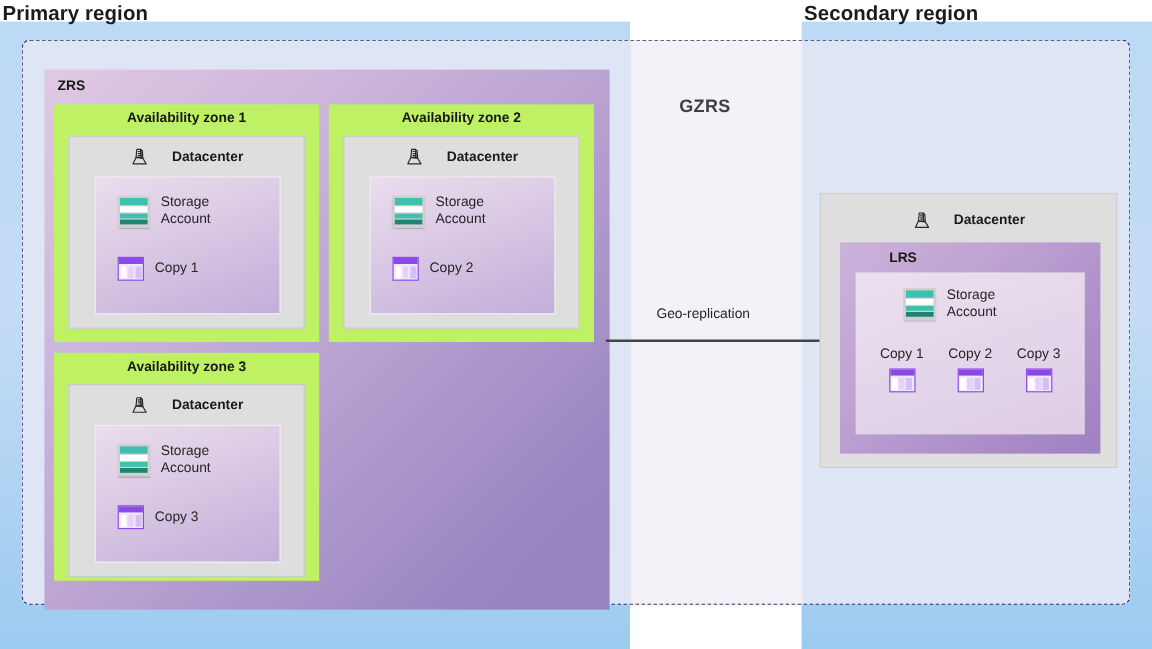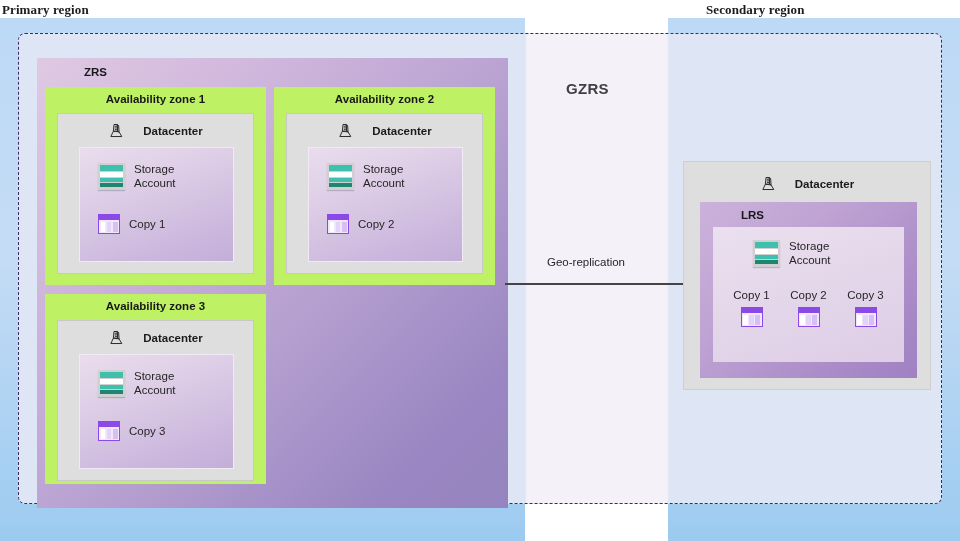--- a/index.html
+++ b/index.html
@@ -16,29 +16,28 @@
   
   .region-band{
     position:absolute;
     background:linear-gradient(180deg,#bcd9f5 0%,#c5dcf5 45%,#9ccbf0 100%);
   }
   #region-primary{left:0;top:18px;width:525px;height:523px;}
   #region-secondary{left:668px;top:18px;width:292px;height:523px;}
 
   .region-label{
     position:absolute;
-    font-size:13px;
+    font-size:17px;
     font-weight:bold;
     letter-spacing:.1px;
     color:#1b1b1b;
     white-space:nowrap;
-    font-family:Liberation Serif, serif;
   }
   #label-primary{left:2px;top:2px;}
-  #label-secondary{left:670px;top:2px;margin-left:36px;}
+  #label-secondary{left:670px;top:2px;}
 
   
   #gzrs-container{
     position:absolute;
     left:18px;top:33px;
     width:924px;height:471px;
     border:1.4px dashed #3b2a6b;
     border-radius:7px;
     box-sizing:border-box;
     background:
@@ -61,21 +60,21 @@
   
   #zrs-box{
     position:absolute;
     left:37px;top:58px;
     width:471px;height:450px;
     background:linear-gradient(135deg,#dfc9e2 0%,#d2b9dd 22%,#b49ecf 58%,#9a86c2 85%,#9584bf 100%);
     box-sizing:border-box;
   }
   #zrs-label{
     position:absolute;left:11px;top:8px;
-    font-size:11.5px;font-weight:bold;color:#181818;margin-left:36px;
+    font-size:11.5px;font-weight:bold;color:#181818;
   }
 
   
   .az-card{
     position:absolute;
     background:#bef264;
     box-sizing:border-box;
   }
   #az-1{left:45px;top:87px;width:221px;height:198px;}
   #az-2{left:274px;top:87px;width:221px;height:198px;}

